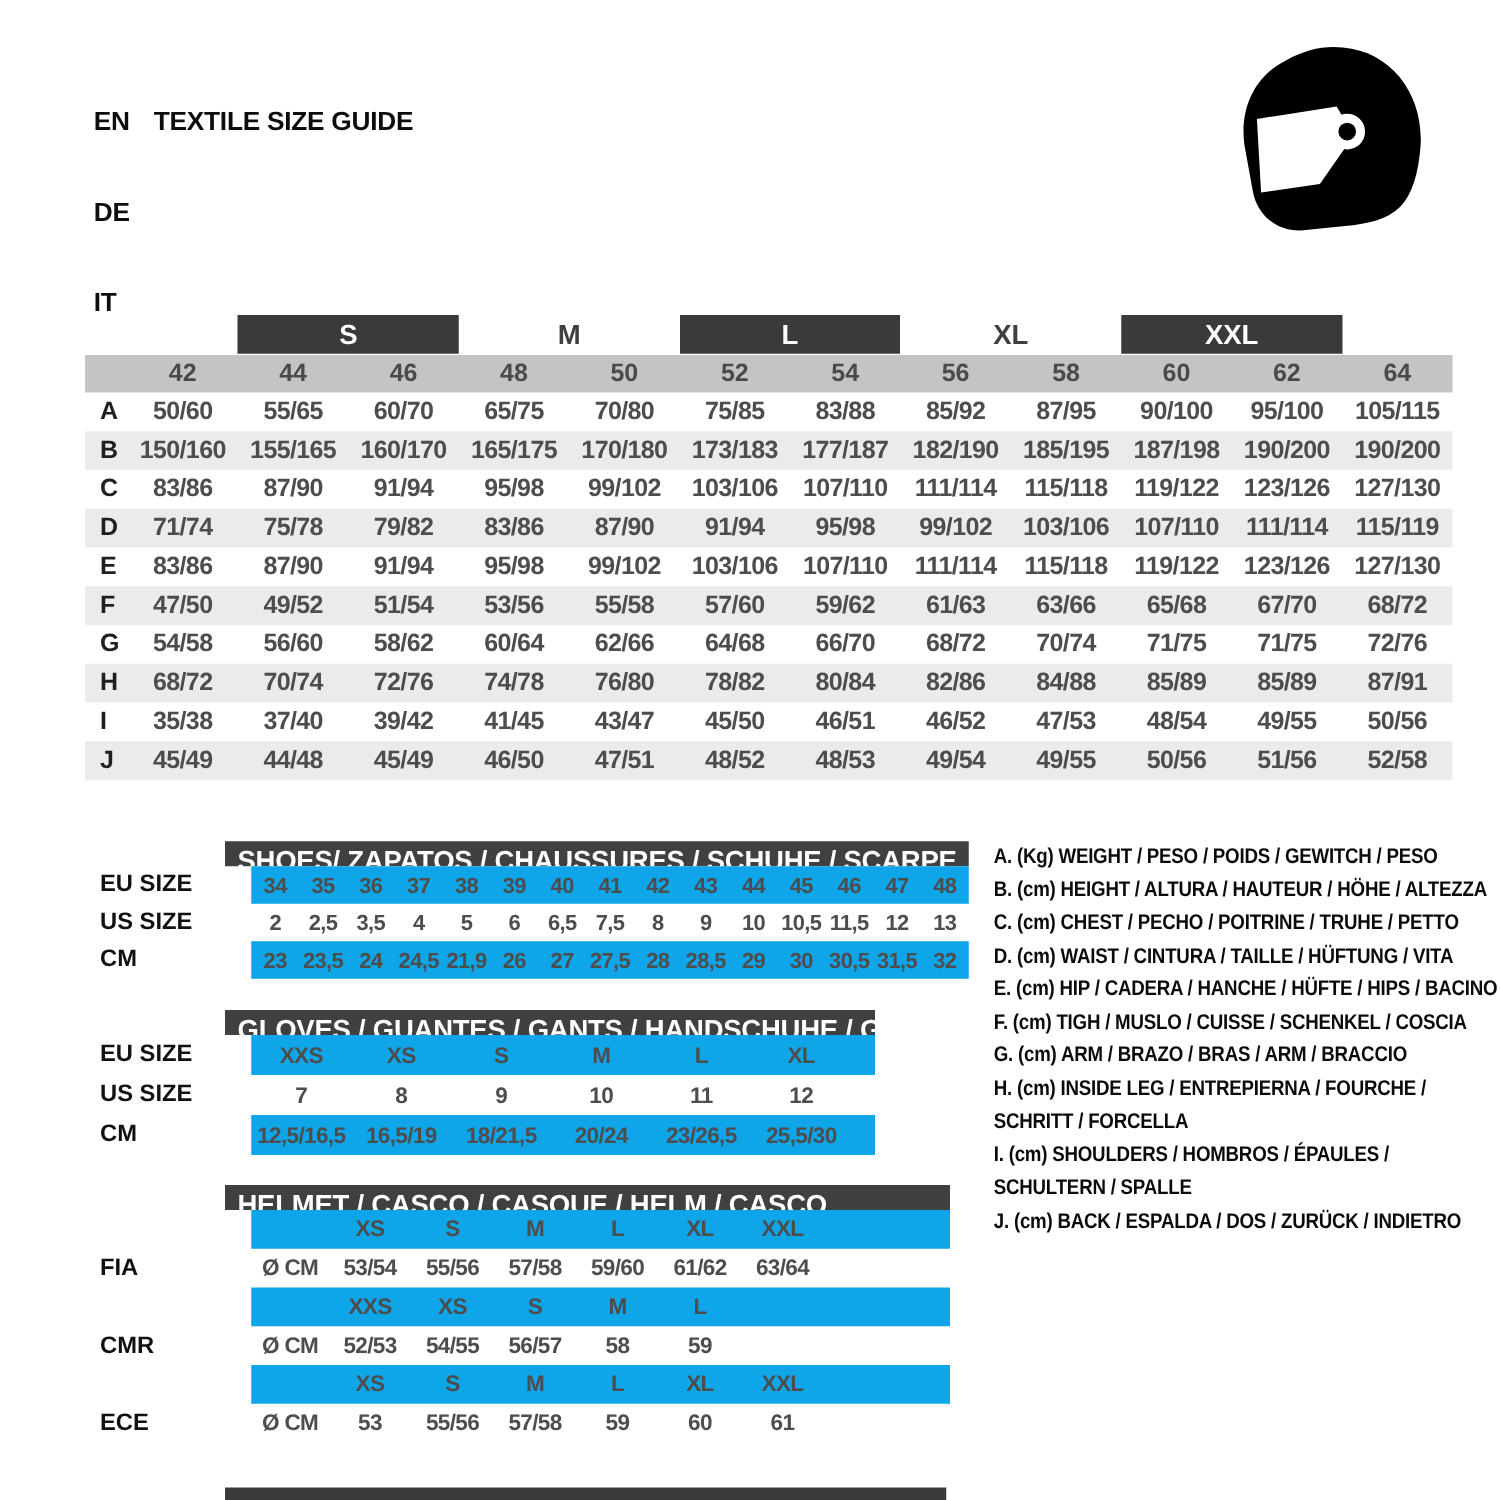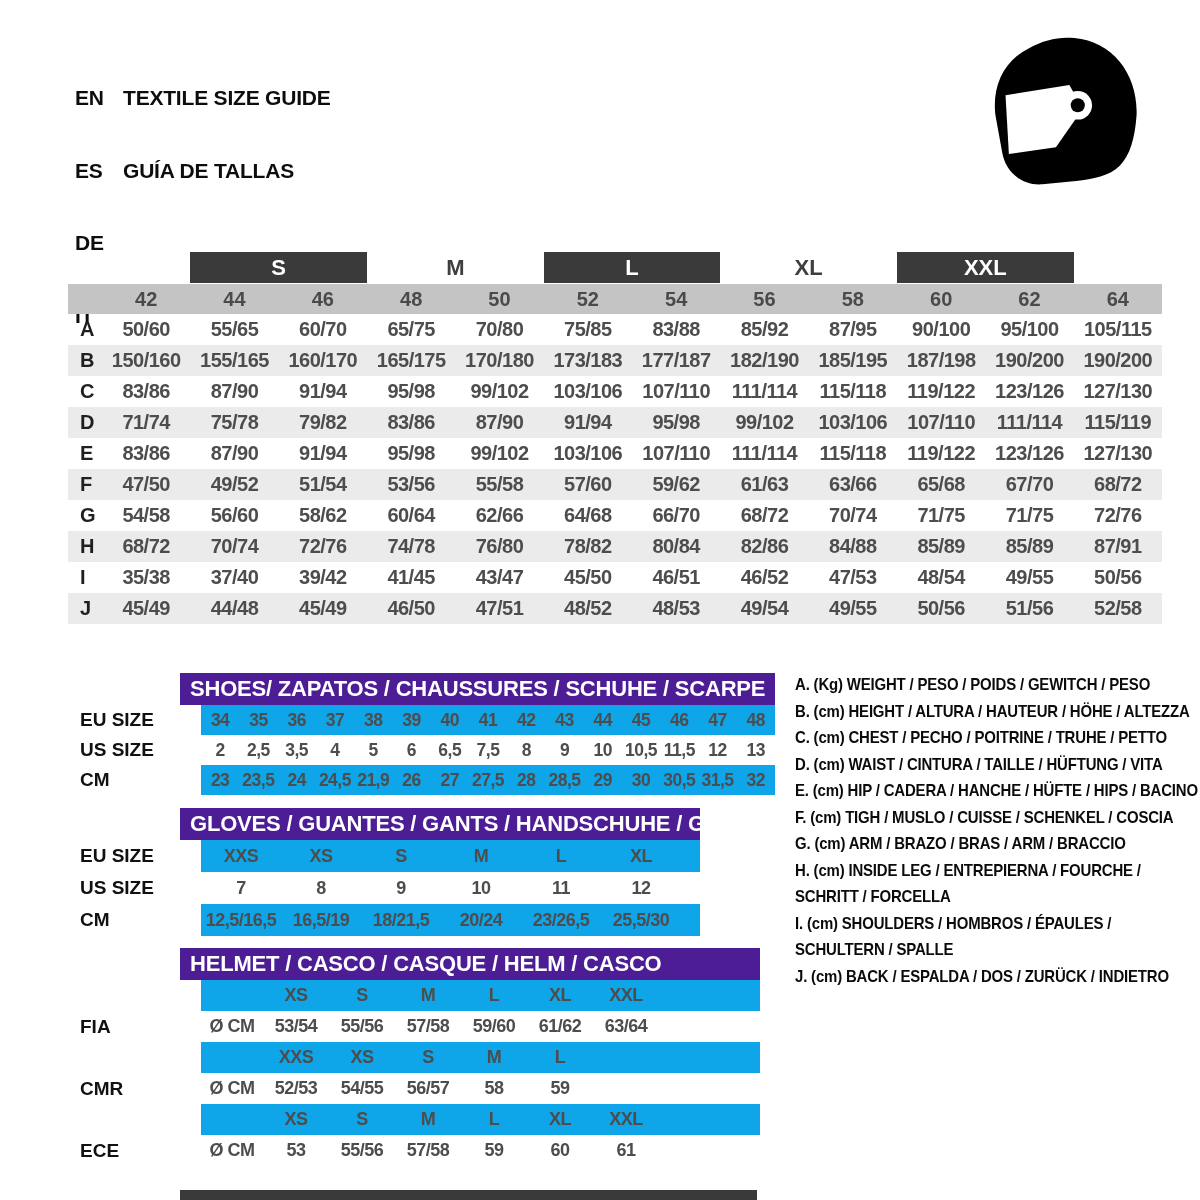--- a/index.html
+++ b/index.html
@@ -29,21 +29,21 @@
   .data-row { height:31px; }
   .data-row.alt { background:#ebebeb; }
   .letter-cell { padding-left:12px; font-size:20px; line-height:31px; color:#1f1f1f; }
   .val-cell { text-align:center; font-size:20px; line-height:31px; color:#4d4d4d; letter-spacing:-0.5px; }
 
   
   .section { position:absolute; left:68px; }
   #shoesSec  { top:673px; width:707px; }
   #glovesSec { top:808px; width:632px; }
   #helmetSec { top:948px; width:692px; }
-  .sec-bar { height:32px; margin-left:112px; background:#4c1d95; color:#ffffff;
+  .sec-bar { height:20px; margin-left:112px; background:#404040; color:#ffffff;
              font-size:22px; line-height:32px; padding-left:10px;
              letter-spacing:-0.2px; white-space:nowrap; }
   .srow { display:flex;gap:21px; }
   .rlabel { width:112px; padding-left:12px; font-size:19px; color:#111111; }
   .band { flex:1; display:grid; }
   .srow.alt .band { background:#0ea5e9; }
   .scell { text-align:center; color:#4d4d4d; letter-spacing:-0.5px; }
 
   #shoesSec .srow { height:30px; }
   #shoesSec .band { grid-template-columns:repeat(15,1fr); }
@@ -68,24 +68,20 @@
   
   .bottom-bar { position:absolute; left:180px; top:1190px; width:577px; height:10px; background:#3a3a3a; }
 </style>
 </head>
 <body>
 
 <div class="lang-list" id="langList">
     <div class="lang-row">
       <span class="lang-code">EN</span>
       <span class="lang-label">TEXTILE SIZE GUIDE</span>
-    </div>
-    <div class="lang-row">
-      <span class="lang-code">ES</span>
-      <span class="lang-label">GUÍA DE TALLAS</span>
     </div>
     <div class="lang-row">
       <span class="lang-code">DE</span>
     </div>
     <div class="lang-row">
       <span class="lang-code">IT</span>
     </div>
   </div>
 
 <div class="helmet-icon">

